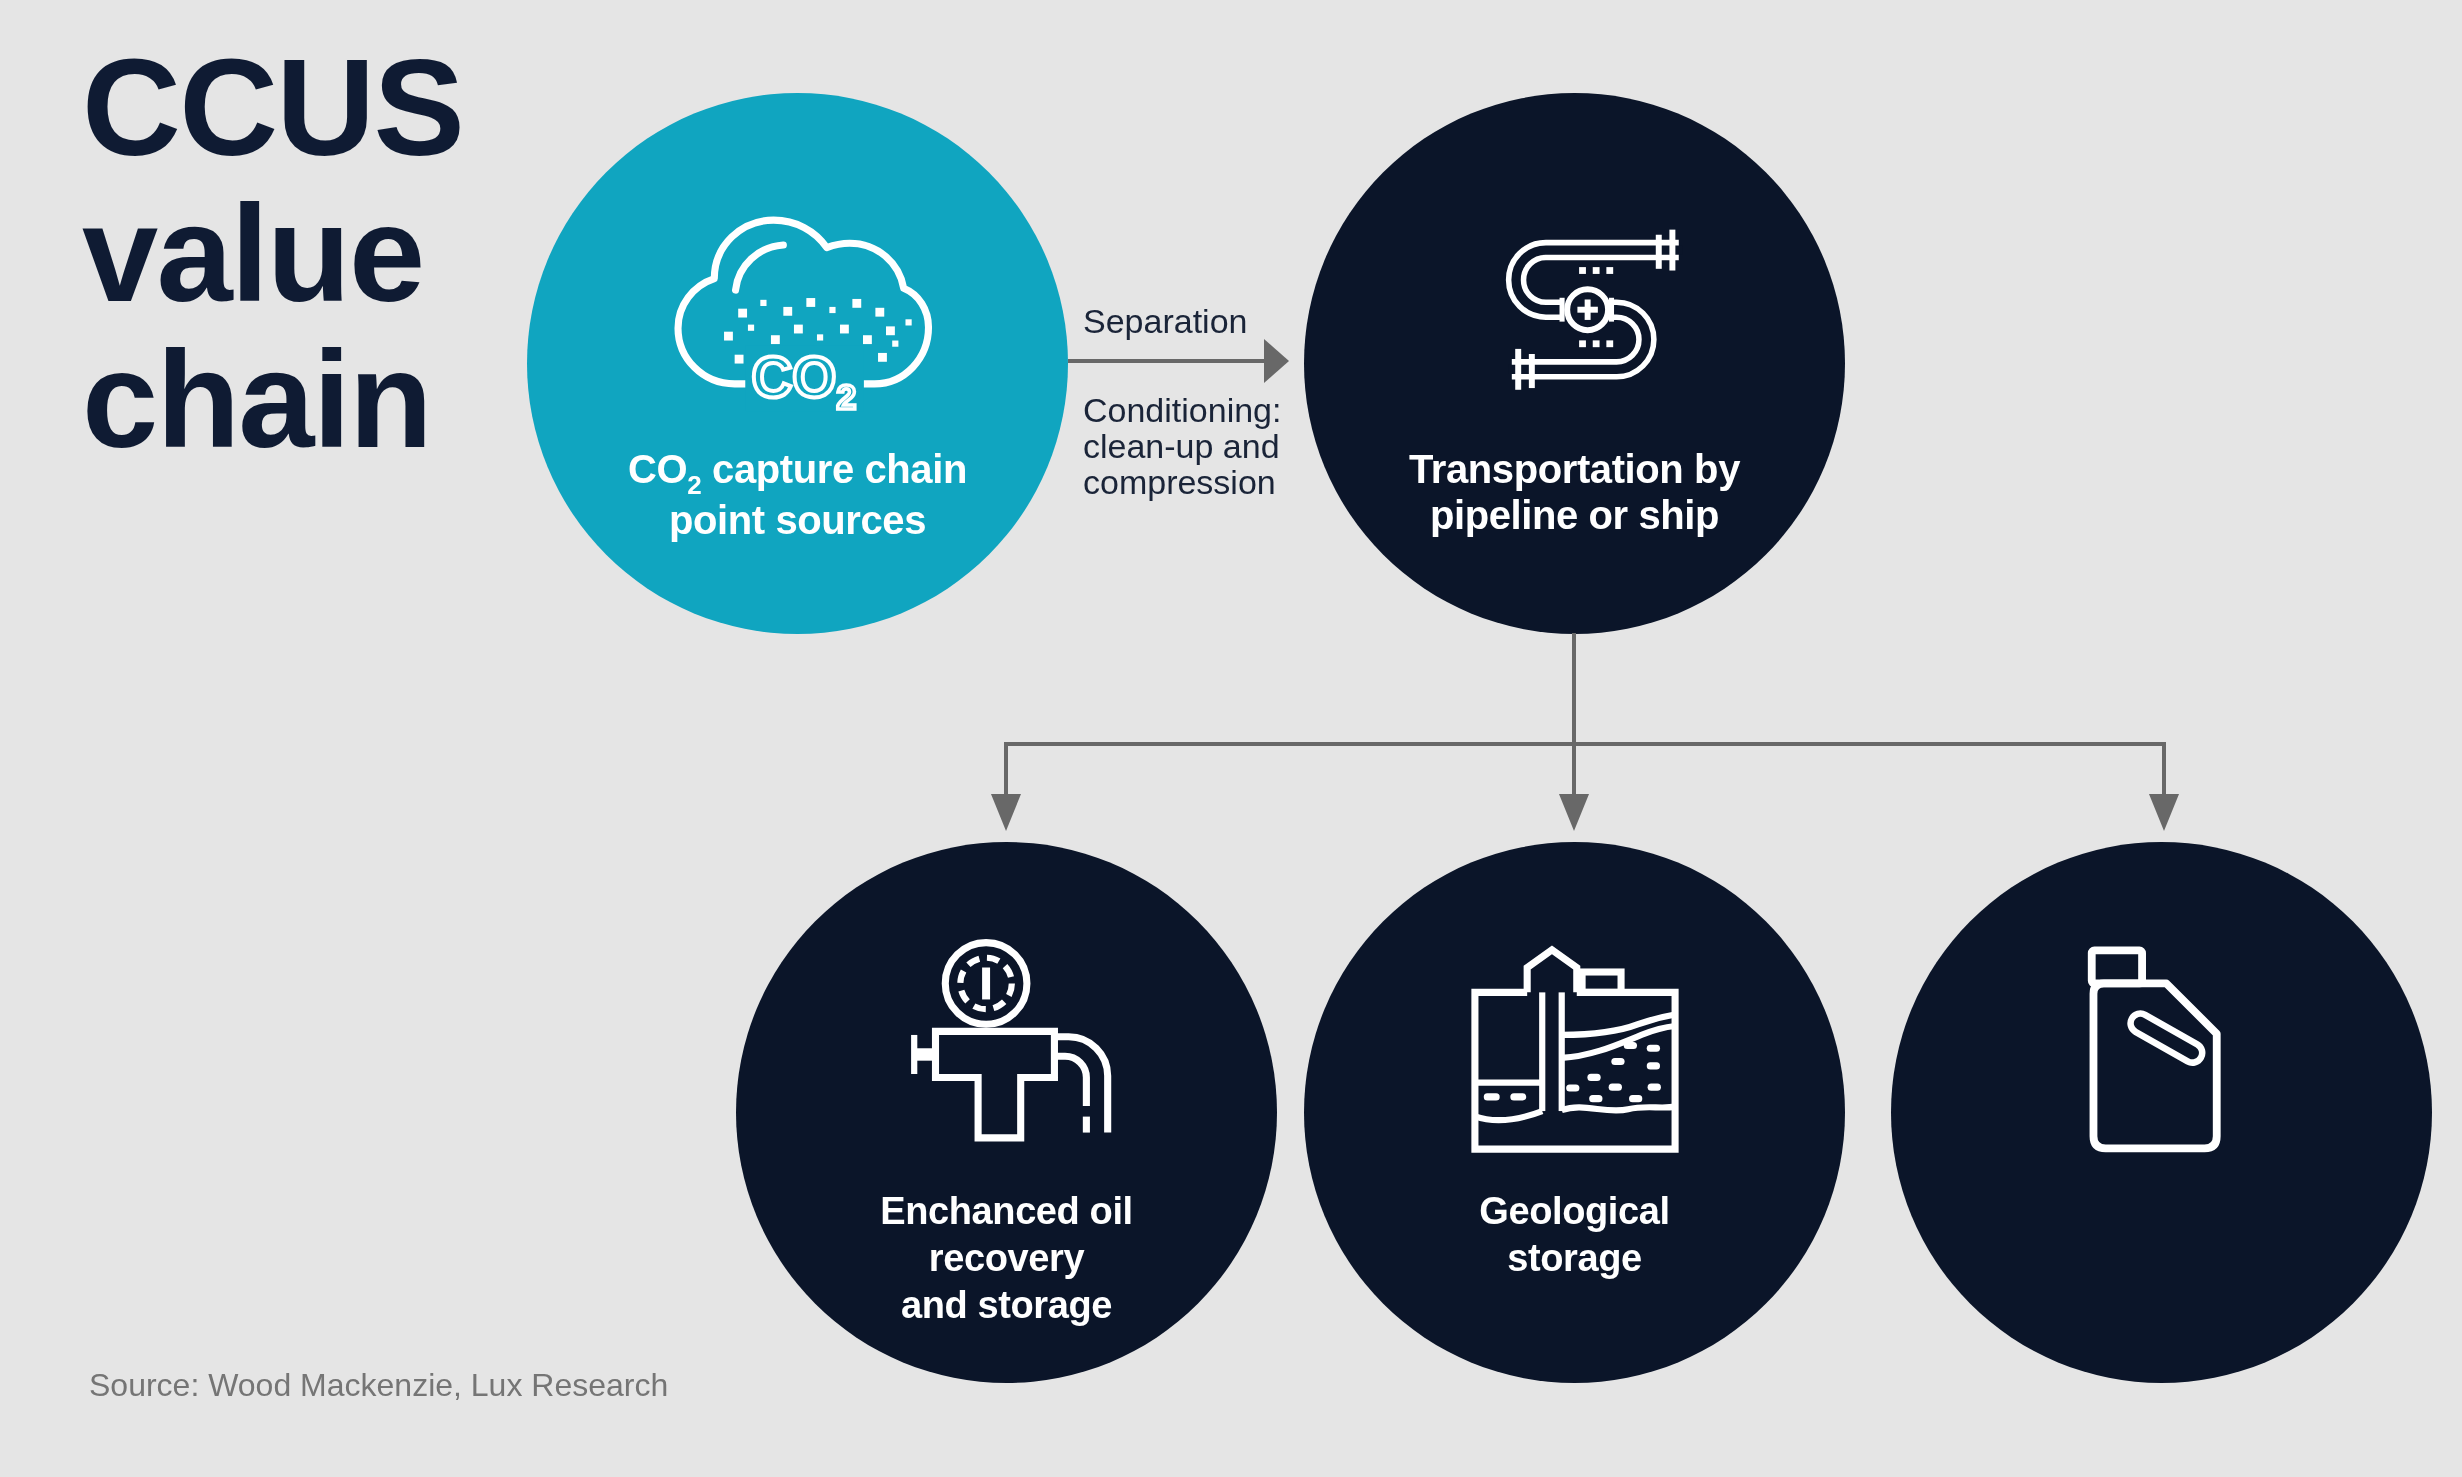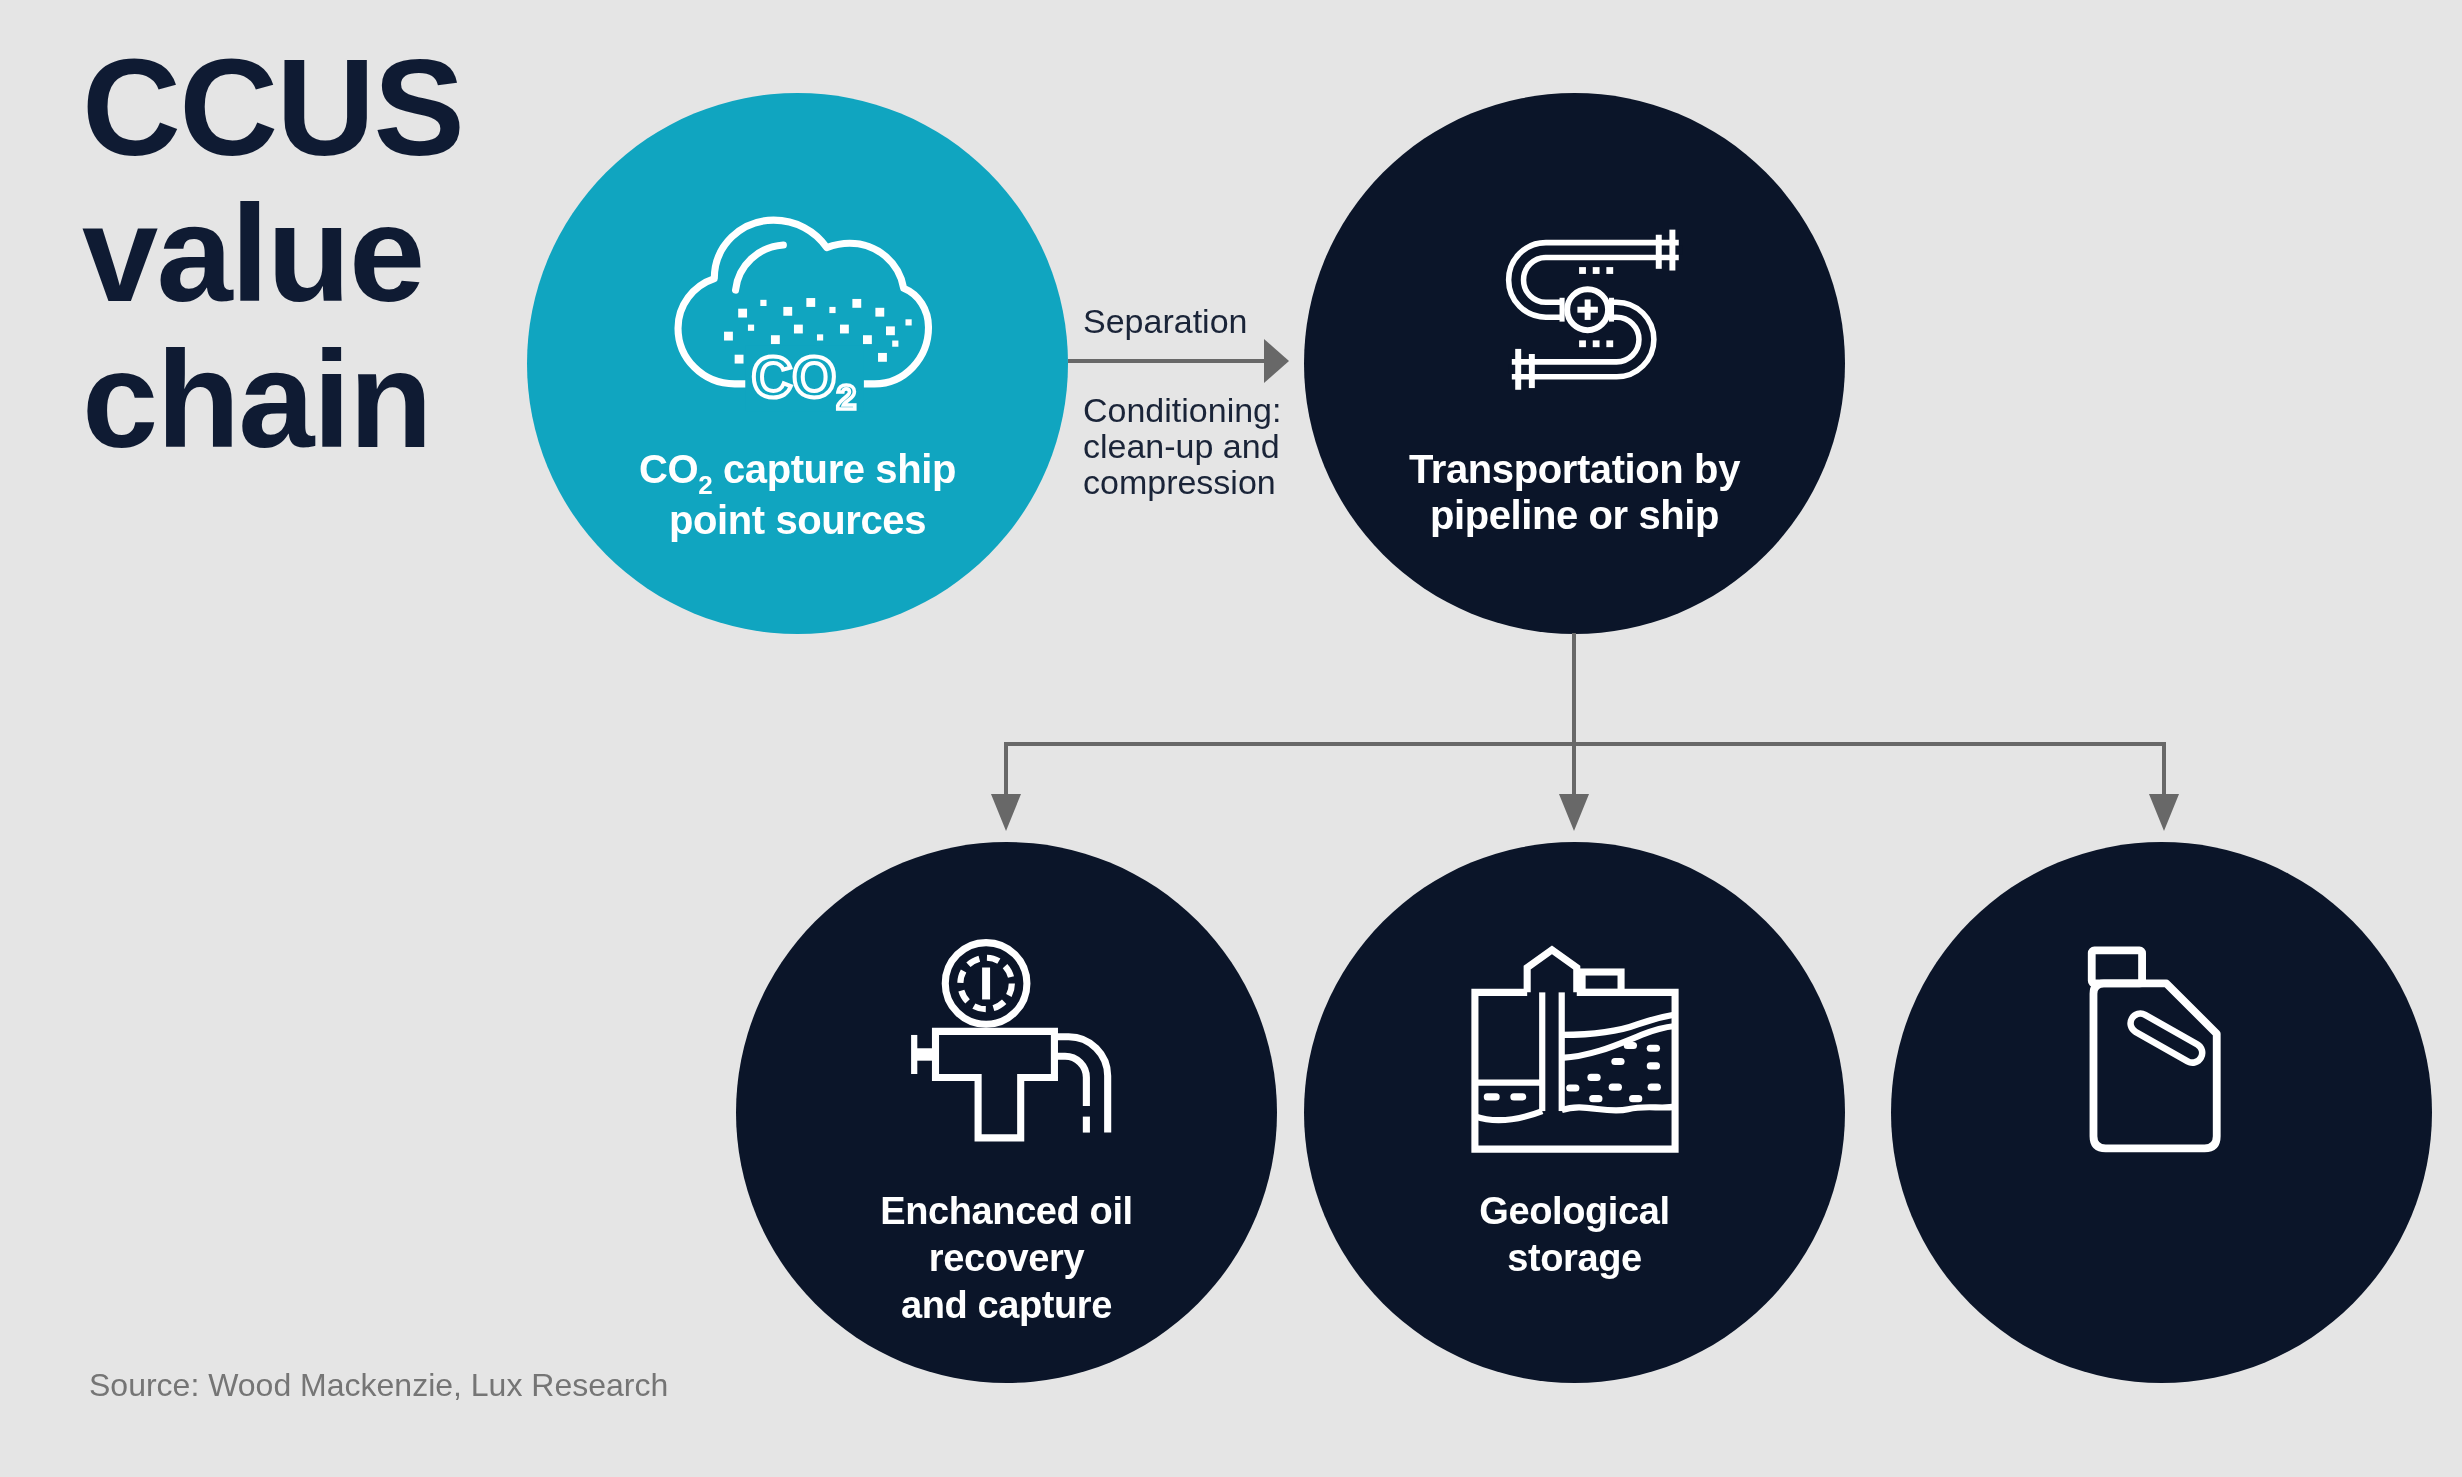--- a/index.html
+++ b/index.html
@@ -79,21 +79,21 @@
         <rect x="277" y="128" width="7" height="7"></rect>
         <rect x="84" y="168" width="10" height="10"></rect>
           <rect x="246" y="166" width="10" height="10"></rect>
         <rect x="262" y="152" width="7" height="7"></rect>
       </g>
       <rect x="96" y="158" width="134" height="74" fill="var(--teal,#10a5c0)"></rect>
       <text x="103" y="216" font-size="64" font-weight="bold" fill="none" stroke="#ffffff" stroke-width="4.5" font-family="Liberation Sans, sans-serif">CO</text>
       <text x="199" y="229" font-size="40" font-weight="bold" fill="none" stroke="#ffffff" stroke-width="4" font-family="Liberation Sans, sans-serif">2</text>
     </svg>
     <div class="node-label" style="top:353px;">
-      <span>CO</span><span class="sub">2</span><span> capture ship</span><br>
+      <span>CO</span><span class="sub">2</span><span> capture chain</span><br>
       <span>point sources</span>
     </div>
   </div>
 
   <div class="gray-line" style="left:1068px;top:359px;width:197px;height:3.5px;"></div>
   <div class="tri-right" style="left:1264px;top:339px;"></div>
   <div class="flow-label" style="left:1083px;top:303px;">Separation</div>
   <div class="flow-label" style="left:1083px;top:392px;">
     <span>Conditioning:</span><br>
     <span>clean-up and</span><br>
@@ -154,21 +154,21 @@
         <line x1="16" y1="138" x2="40" y2="138" stroke-width="14"></line>
         <line x1="16" y1="116" x2="16" y2="160" stroke-width="7"></line>
         <path d="M 174 118 H 190 A 44 44 0 0 1 234 162 V 226" stroke-width="8"></path>
         <path d="M 174 140 H 186 A 24 24 0 0 1 210 164 V 196" stroke-width="8"></path>
         <line x1="210" y1="208" x2="210" y2="226" stroke-width="8"></line>
       </g>
     </svg>
     <div class="node-label bottom" style="top:346px;">
       <span>Enchanced oil</span><br>
       <span>recovery</span><br>
-      <span>and capture</span>
+      <span>and storage</span>
     </div>
   </div>
 
   <div class="circle navy" style="left:1304px;top:842px;">
     <svg class="icon" style="left:160px;top:99px;" width="222" height="217" viewBox="0 0 250 245">
       <g fill="none" stroke="#ffffff" stroke-linecap="butt" stroke-linejoin="miter">
         <path d="M 71 58 V 30 L 99 10 L 127 30 V 58" stroke-width="8"></path>
         <rect x="133" y="35" width="44" height="23" stroke-width="8"></rect>
         <path d="M 127 58 H 238 V 235 H 12 V 58 H 71" stroke-width="8"></path>
         <line x1="88" y1="58" x2="88" y2="192" stroke-width="7"></line>

